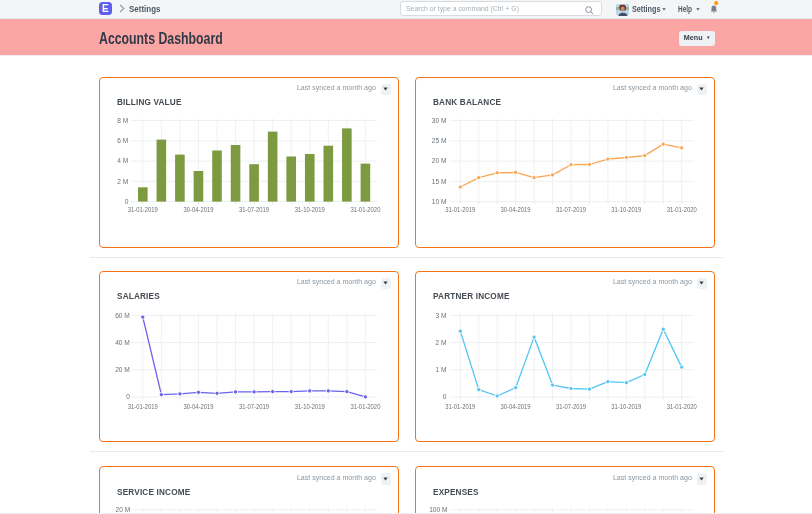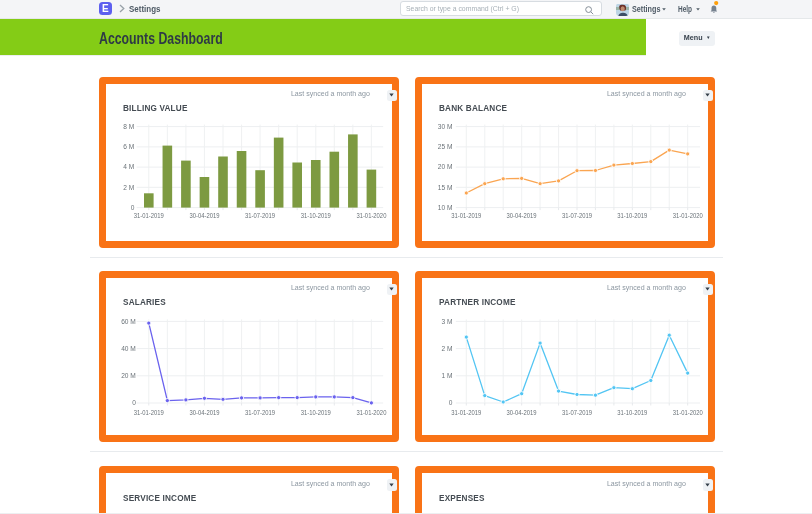--- a/index.html
+++ b/index.html
@@ -13,28 +13,28 @@
 .crumb { position:absolute; left:129.4px; top:4.2px; font-size:8.3px; font-weight:bold;
   color:#4e5a65; transform:scaleX(0.96); transform-origin:left; }
 .search { position:absolute; left:400.4px; top:1px; width:201.4px; height:14.7px;
   background:#fff; border:1px solid #d7dce1; border-radius:3px; }
 .search-ph { position:absolute; left:4.2px; top:3.2px; font-size:7.1px; color:#a7b0b7;
   transform:scaleX(0.97); transform-origin:left; white-space:nowrap; }
 .avatar { position:absolute; left:615.7px; top:3px; width:13.1px; height:12.8px;
   border-radius:3.5px; overflow:hidden; }
 .navitem { position:absolute; top:5.2px; font-size:8.2px; font-weight:bold; color:#4e5a65;
   transform-origin:left; white-space:nowrap; }
-.pagehead { position:absolute; left:0; top:19px; width:646px; height:37.3px;
-  background:#84cc16; border-bottom:1px solid #eceef0;text-align:center; }
+.pagehead { position:absolute; left:0; top:19px; width:812px; height:37.3px;
+  background:#fca5a5; border-bottom:1px solid #eceef0;text-align:center; }
 .h1 { position:absolute; left:98.7px; top:10.4px; font-size:16.2px; font-weight:bold;
   color:#2e3a46; transform:scaleX(0.76); transform-origin:left; white-space:nowrap; }
 .menubtn { position:absolute; left:679.2px; top:31.1px; width:35.4px; height:14.8px;
   background:#eff2f5; border-radius:3px; text-align:center; color:#36414c;
   font-size:7.8px; font-weight:bold; line-height:14.8px; }
-.card { position:absolute; background:#fff; border:7px solid #f97316; border-radius:4px; }
+.card { position:absolute; background:#fff; border:1px solid #f97316; border-radius:4px; }
 .sync { position:absolute; right:21.9px; top:5.6px; font-size:7.6px; color:#8b96a0;
   transform:scaleX(0.93); transform-origin:right; white-space:nowrap; }
 .ddbtn { position:absolute; left:280.9px; top:6.2px; width:10px; height:11.6px;
   background:#eff2f5; border-radius:2.5px; text-align:center; line-height:10px; }
 .ddbtn svg { vertical-align:middle; }
 .ctitle { position:absolute; left:16.9px; top:19.8px; font-size:9px; font-weight:bold;
   color:#444b52; letter-spacing:0.2px; transform:scaleX(0.91); transform-origin:left;
   white-space:nowrap; }
 .chart { position:absolute; left:0; top:0; }
 </style></head>

